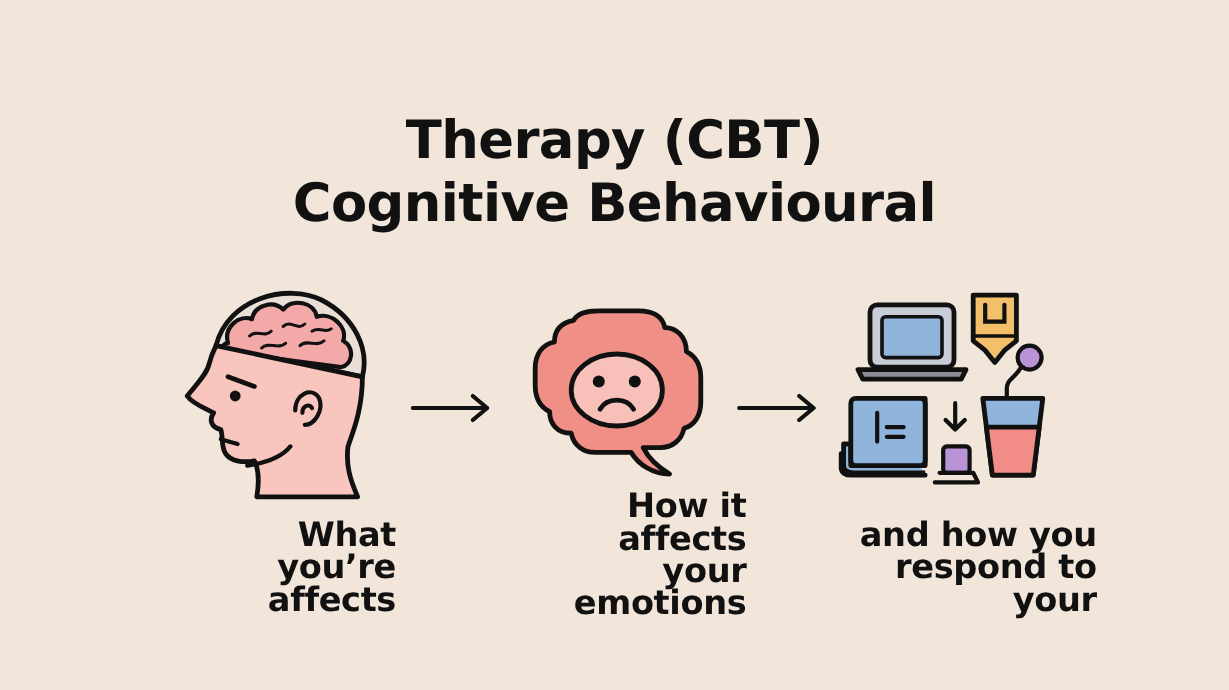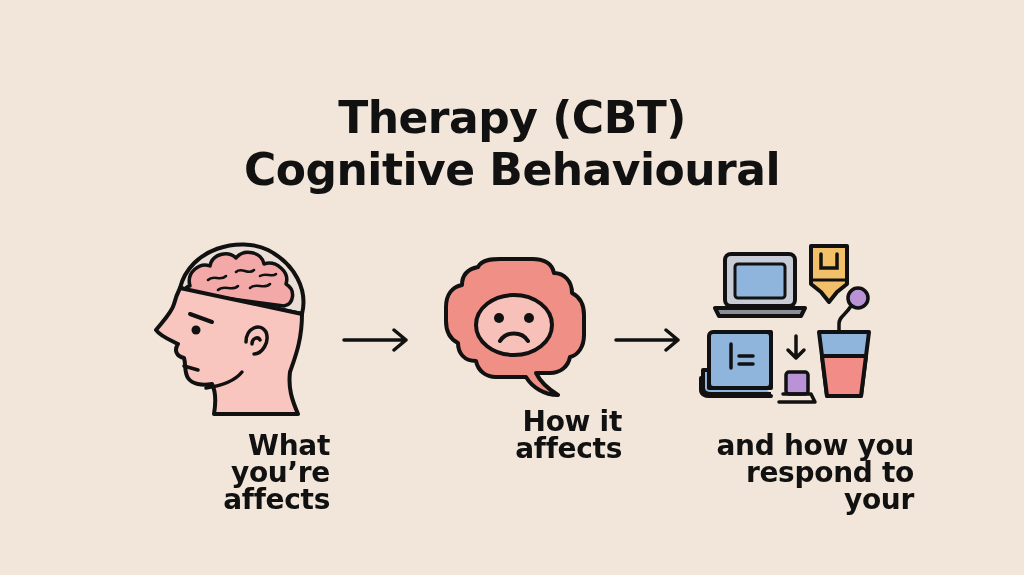--- a/index.html
+++ b/index.html
@@ -79,17 +79,18 @@
   <path d="M124 92 L174 92 L166 156 L132 156 Z" fill="#8fb5dd" stroke="#111" stroke-width="4" stroke-linejoin="round"></path>
   <path d="M127 116 L171 116 L166 156 L132 156 Z" fill="#f28c86" stroke="#111" stroke-width="4" stroke-linejoin="round"></path>
 </svg>
 
 <div class="label" style="left:140px;top:432px;width:190px;">
   <div>What you’re</div>
   <div>affects</div>
 </div>
 <div class="label" style="left:412px;top:408px;width:210px;">
   <div>How it affects</div>
+  <div>your emotions</div>
 </div>
 <div class="label" style="left:704px;top:432px;width:210px;">
   <div>and how you</div>
   <div>respond to your</div>
 </div>
 
 </body></html>

